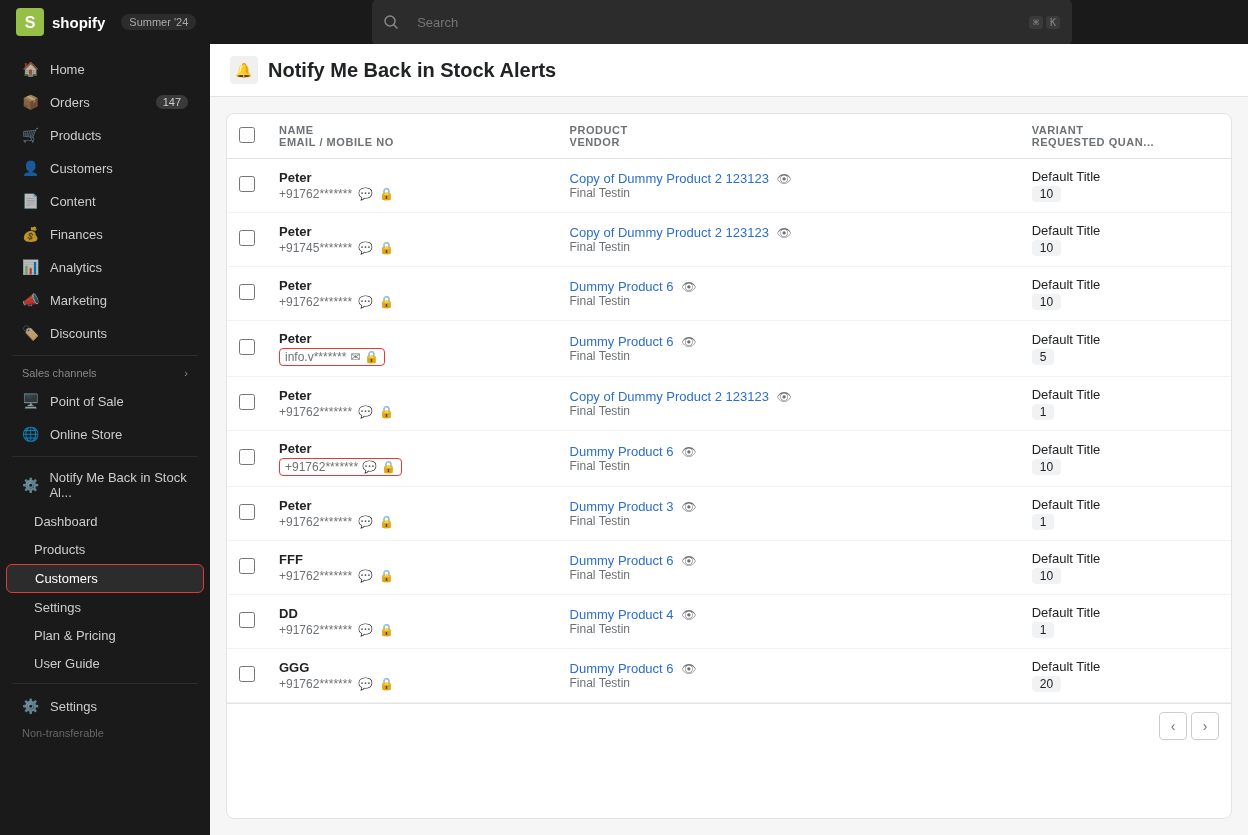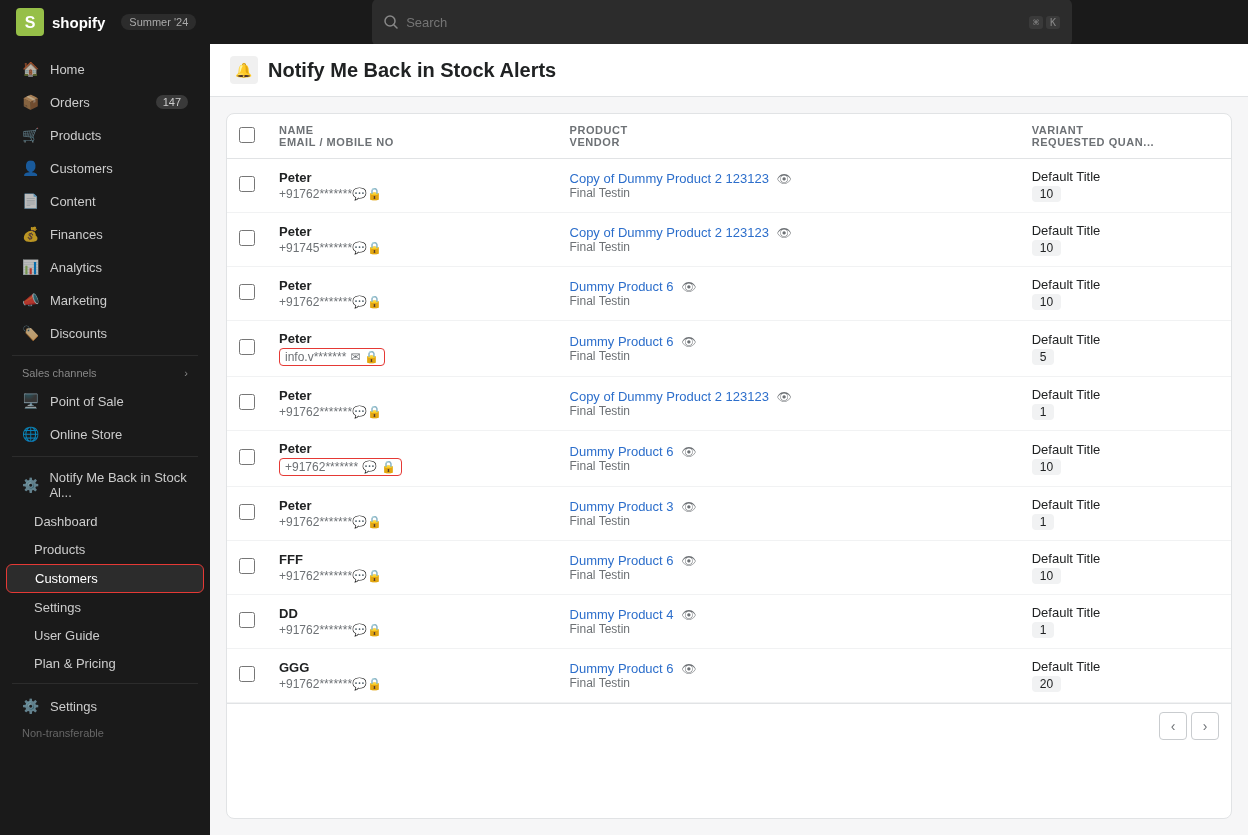--- a/index.html
+++ b/index.html
@@ -3,21 +3,21 @@
   <meta charset="utf-8">
   <style>
     * { box-sizing: border-box; margin: 0; padding: 0; }
     body { font-family: -apple-system, BlinkMacSystemFont, 'Segoe UI', sans-serif; font-size: 13px; background: #f6f6f7; display: flex; flex-direction: column; height: 835px; overflow: hidden; }
 
     
     .topbar { background: #1a1a1a; height: 44px; display: flex; align-items: center; padding: 0 16px; gap: 16px; flex-shrink: 0; }
     .shopify-logo { display: flex; align-items: center; gap: 8px; color: #fff; font-weight: 700; font-size: 15px; }
     .shopify-logo .logo-icon { width: 28px; height: 28px; }
     .summer-badge { background: #2c2c2c; color: #aaa; font-size: 11px; padding: 2px 8px; border-radius: 10px; }
-    .search-bar { flex: 1; max-width: 700px; margin: 0 auto; background: #2c2c2c; border-radius: 6px; display: flex; align-items: center; padding: 0 12px; gap: 8px; height: 47px; }
+    .search-bar { flex: 1; max-width: 700px; margin: 0 auto; background: #2c2c2c; border-radius: 6px; display: flex; align-items: center; padding: 0 12px; gap: 19px; height: 47px; }
     .search-bar input { background: transparent; border: none; outline: none; color: #ccc; font-size: 13px; flex: 1; }
     .search-bar .search-kbd { color: #666; font-size: 11px; display: flex; gap: 3px; }
     .search-kbd kbd { background: #3a3a3a; border-radius: 3px; padding: 1px 4px; font-size: 10px; color: #888; }
 
     
     .main-layout { display: flex; flex: 1; overflow: hidden; }
 
     
     .sidebar { width: 210px; background: #1a1a1a; color: #ccc; display: flex; flex-direction: column; overflow-y: auto; flex-shrink: 0; }
     .sidebar-nav { padding: 8px 0; }
@@ -45,21 +45,21 @@
     thead th { padding: 10px 12px; text-align: left; font-size: 11px; font-weight: 600; color: #6d7175; text-transform: uppercase; letter-spacing: 0.05em; }
     tbody tr { border-bottom: 1px solid #f1f2f3; }
     tbody td { padding: 10px 12px; vertical-align: middle; }
 
     .checkbox-col { width: 40px; }
     .name-col { min-width: 220px; }
     .product-col { min-width: 350px; }
     .variant-col { min-width: 160px; }
 
     .customer-name { font-weight: 600; color: #202223; font-size: 13px; }
-    .customer-contact { display: flex; align-items: center; margin-top: 2px; font-size: 12px; color: #6d7175; }
+    .customer-contact { display: flex; align-items: center; gap: 6px; margin-top: 2px; font-size: 12px; color: #6d7175; }
     .contact-icon { font-size: 12px; color: #6d7175; cursor: pointer; }
     .highlighted-row-email { display: inline-flex; align-items: flex-end; gap: 4px; border: 1.5px solid #e53935; border-radius: 4px; padding: 1px 5px; }
     .highlighted-row-phone { display: inline-flex; align-items: center; gap: 4px; border: 1.5px solid #e53935; border-radius: 4px; padding: 1px 5px; }
 
     .product-link { color: #2c6ecb; font-weight: 500; font-size: 13px; text-decoration: none; cursor: pointer; }
     .vendor-name { color: #6d7175; font-size: 12px; }
     .eye-icon { color: #6d7175; font-size: 12px; cursor: pointer; margin-left: 4px; }
 
     .variant-title { color: #202223; font-size: 13px; }
     .qty-badge { display: inline-block; background: #f1f2f3; border-radius: 4px; padding: 1px 8px; font-size: 12px; color: #202223; margin-top: 2px; }
@@ -174,24 +174,24 @@
           <div class="sidebar-sub-item">
             <span>Products</span>
           </div>
           <div class="sidebar-sub-item active">
             <span>Customers</span>
           </div>
           <div class="sidebar-sub-item">
             <span>Settings</span>
           </div>
           <div class="sidebar-sub-item">
+            <span>Plan &amp; Pricing</span>
+          </div>
+          <div class="sidebar-sub-item">
             <span>User Guide</span>
-          </div>
-          <div class="sidebar-sub-item">
-            <span>Plan &amp; Pricing</span>
           </div>
         </div>
       <div class="sidebar-divider"></div>
       <div class="sidebar-item">
         <span class="icon">⚙️</span>
         <span>Settings</span>
       </div>
       <div class="sidebar-item" style="font-size:11px; color:#666; padding: 4px 16px;">Non-transferable</div>
     </div>
   </div>

